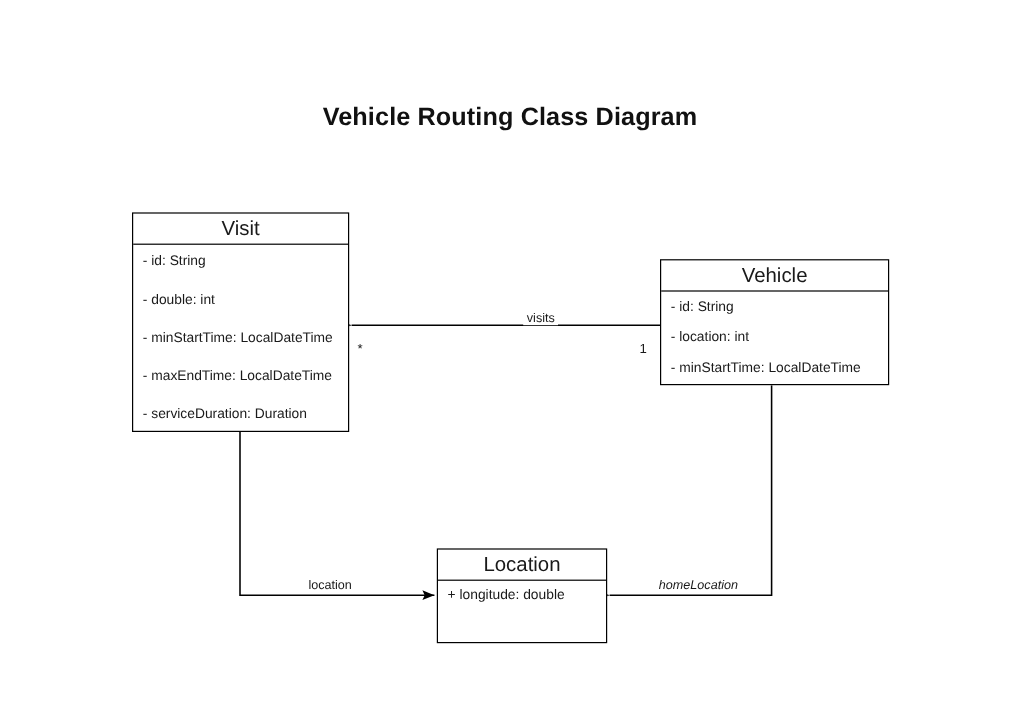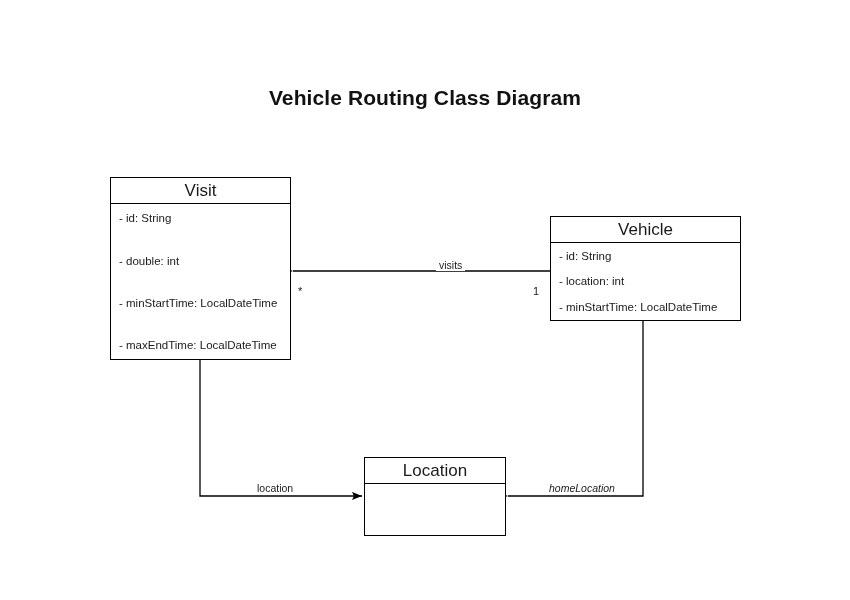--- a/index.html
+++ b/index.html
@@ -148,31 +148,33 @@
 
   <div class="edge-label" id="label-homelocation">homeLocation</div>
 
   <div class="uml-class" id="class-visit">
     <div class="class-name">Visit</div>
     <div class="class-attrs">
       <div class="attr">- id: String</div>
       <div class="attr">- double: int</div>
       <div class="attr">- minStartTime: LocalDateTime</div>
       <div class="attr">- maxEndTime: LocalDateTime</div>
+      <div class="attr">- serviceDuration: Duration</div>
     </div>
   </div>
 
   <div class="uml-class" id="class-vehicle">
     <div class="class-name">Vehicle</div>
     <div class="class-attrs">
       <div class="attr">- id: String</div>
       <div class="attr">- location: int</div>
       <div class="attr">- minStartTime: LocalDateTime</div>
     </div>
   </div>
 
   <div class="uml-class" id="class-location">
     <div class="class-name">Location</div>
     <div class="class-attrs">
+      <div class="attr">+ longitude: double</div>
     </div>
   </div>
 
 </div>
 
 </body></html>

